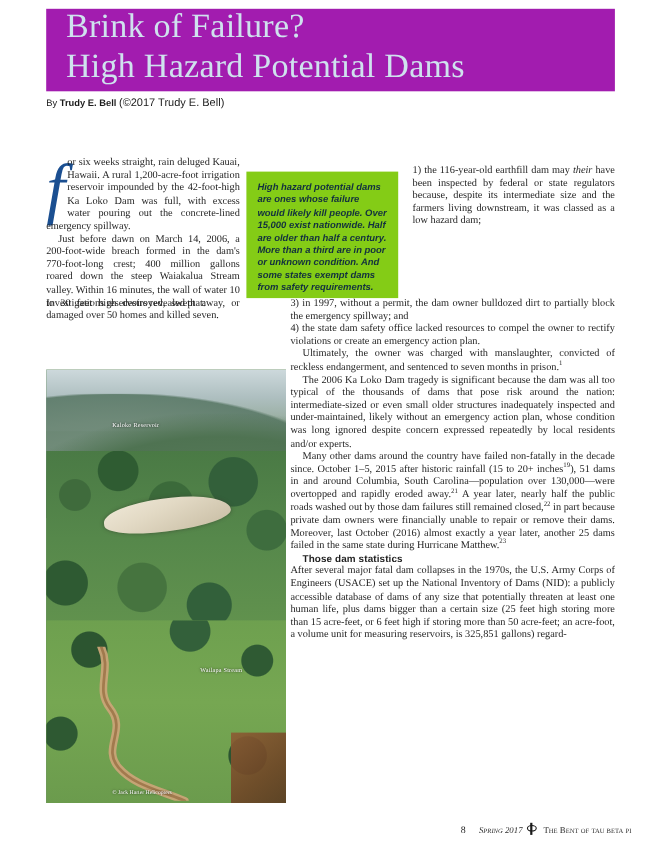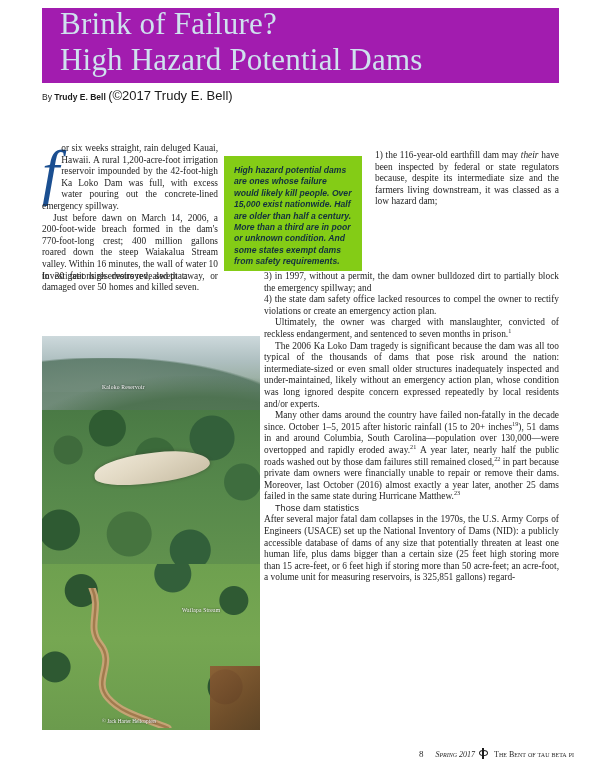--- a/index.html
+++ b/index.html
@@ -26,21 +26,21 @@
     white-space:nowrap;
   }
   .banner .ttl .l2{display:block;text-align:center;}
 
   .byline{
     position:absolute;left:42px;top:88px;
     font-family:"Liberation Sans", sans-serif;
     font-size:8.5px;color:#1b1b1b;
   }
   .byline b{font-weight:bold;}
-  .byline .cr{font-size:13px;}
+  .byline .cr{font-size:10px;}
 
   
   .col{
     position:absolute;
     font-size:9.4px;line-height:11.6px;
     text-align:justify;
     color:#1e1e1e;
   }
   .col p{margin:0;text-indent:11px;}
   .col p.noind{text-indent:0;}
@@ -61,21 +61,21 @@
   .colB{left:375px;top:150px;width:184px;}
 
   
   .colC{left:264px;top:271px;width:295px;}
 
   
   .colA2{left:42px;top:271px;width:176px;}
 
   .subhead{
     font-family:"Liberation Sans", sans-serif;
-    font-size:9px;font-weight:normal;
+    font-size:9px;font-weight:bold;
     margin:6px 0 1px 0;text-indent:0;
     letter-spacing:0.1px;
   }
 
   em.it{font-style:italic;}
   sup{font-size:6.2px;vertical-align:super;line-height:0;}
 
   
   .pullquote{
     position:absolute;left:224px;top:156px;width:138px;height:115px;

